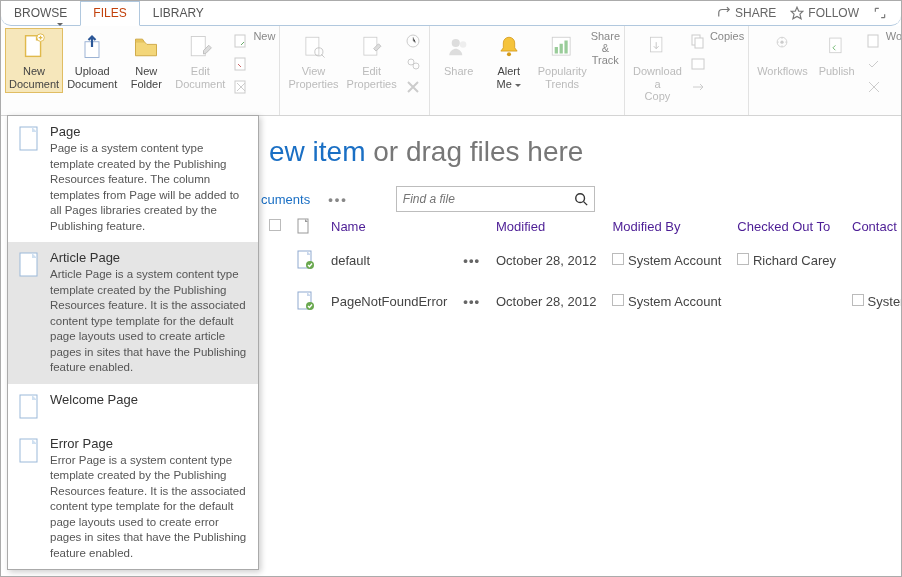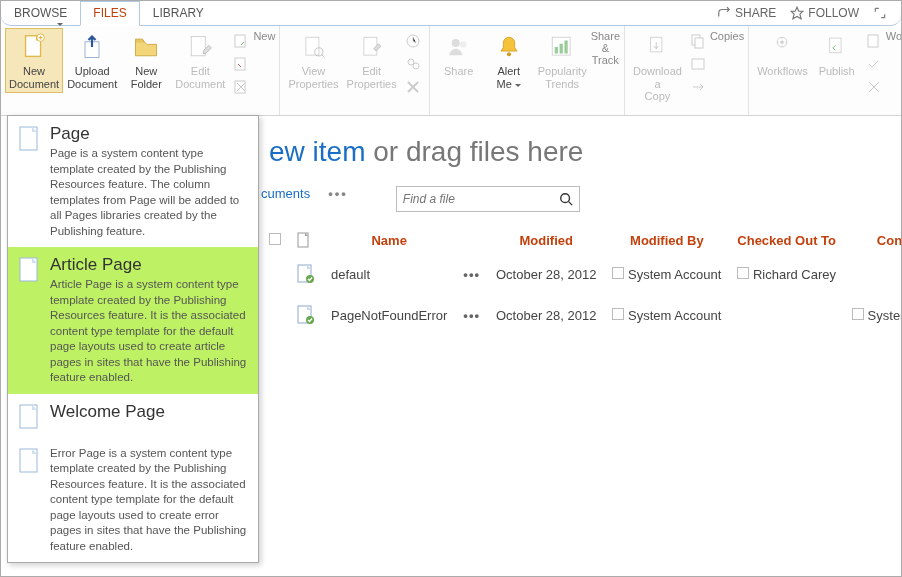--- a/index.html
+++ b/index.html
@@ -86,49 +86,49 @@
   .mini-btn.dim { color:#d9d9d9; }
   
   .content { position: relative; padding: 20px 0 0 20px; }
   .newitem {
     font-size: 28px; font-weight: 200;
     margin: 0 0 18px 8px;
   }
   .newitem .accent { color:#1a6fc4; }
   .newitem .rest { color:#777; }
   .toolbar2 {
-    display:flex; gap:18px; margin-bottom: 14px;
+    display:flex; align-items:center; gap:18px; margin-bottom: 0;
   }
   .toolbar2 .link { color:#1a6fc4; font-size:13px; cursor:pointer;}
   .toolbar2 .dots { color:#888; letter-spacing:2px; cursor:pointer; font-weight:bold;}
   .search {
-    display:flex; align-items:center; border:1px solid #bdbdbd; height:26px; width:184px;
+    display:flex; align-items:center; border:1px solid #bdbdbd; height:26px; width:199px;
     padding: 0 6px; justify-content: space-between; margin-left: 30px;
   }
   .search input {
     border:none; outline:none; font-size:12px; color:#888; width:140px; font-style: italic;
   }
   .search .sicon { color:#555; cursor:pointer;}
   
   .tbl { width: 640px; border-collapse: collapse; font-size:13px;}
-  .tbl th { text-align:center; font-weight:700; color:#c2410c; padding: 6px 8px; }
+  .tbl th { text-align:left; font-weight:400; color:#4c1d95; padding: 6px 8px; }
   .tbl td { padding: 10px 8px; color:#444; vertical-align: middle; white-space: nowrap;}
   .chk { display:inline-block; width:12px;height:12px;border:1px solid #bbb;background:#fff;}
   .file-ic { width:18px;height:18px;display:inline-block; position:relative;}
   .rowdots { color:#666; font-weight:bold; letter-spacing:1px; cursor:pointer;}
   
   .dropdown {
     position:absolute; left:6px; top:114px; width:252px;
     background:#fff; border:1px solid #aaa; box-shadow: 2px 2px 6px rgba(0,0,0,.2);
     z-index: 50;
   }
   .dd-item { display:flex; gap:8px; padding:8px 10px; cursor:pointer;}
-  .dd-item.hover { background:#bef264; }
+  .dd-item.hover { background:#e5e5e5; }
   .dd-ic { width:24px; flex:0 0 24px; display:flex; align-items:flex-start; justify-content:center; color:#629bd1; padding-top:2px;}
-  .dd-text .t { font-size:17px; color:#333; margin-bottom:2px;}
+  .dd-text .t { font-size:13px; color:#333; margin-bottom:2px;}
   .dd-text .d { font-size:11.5px; color:#555; line-height:1.35;}
   svg { display:block; }
 </style>
 </head>
 <body>
 
 <div class="tabstrip">
   <div class="tab">BROWSE</div>
   <div class="tab active">FILES</div>
   <div class="tab">LIBRARY</div>
@@ -503,16 +503,17 @@
       </div>
     </div>
     <div class="dd-item">
       <div class="dd-ic">
         <svg width="22" height="26" viewBox="0 0 22 26">
           <rect x="1" y="1" width="17" height="23" fill="#fff" stroke="#9bb9d9"></rect>
           <polygon points="13,1 18,6 13,6" fill="#cfe0f1"></polygon>
         </svg>
       </div>
       <div class="dd-text">
+        <div class="t">Error Page</div>
         <div class="d">Error Page is a system content type template created by the Publishing Resources feature. It is the associated content type template for the default page layouts used to create error pages in sites that have the Publishing feature enabled.</div>
       </div>
     </div>
   </div>
 
 </body></html>

